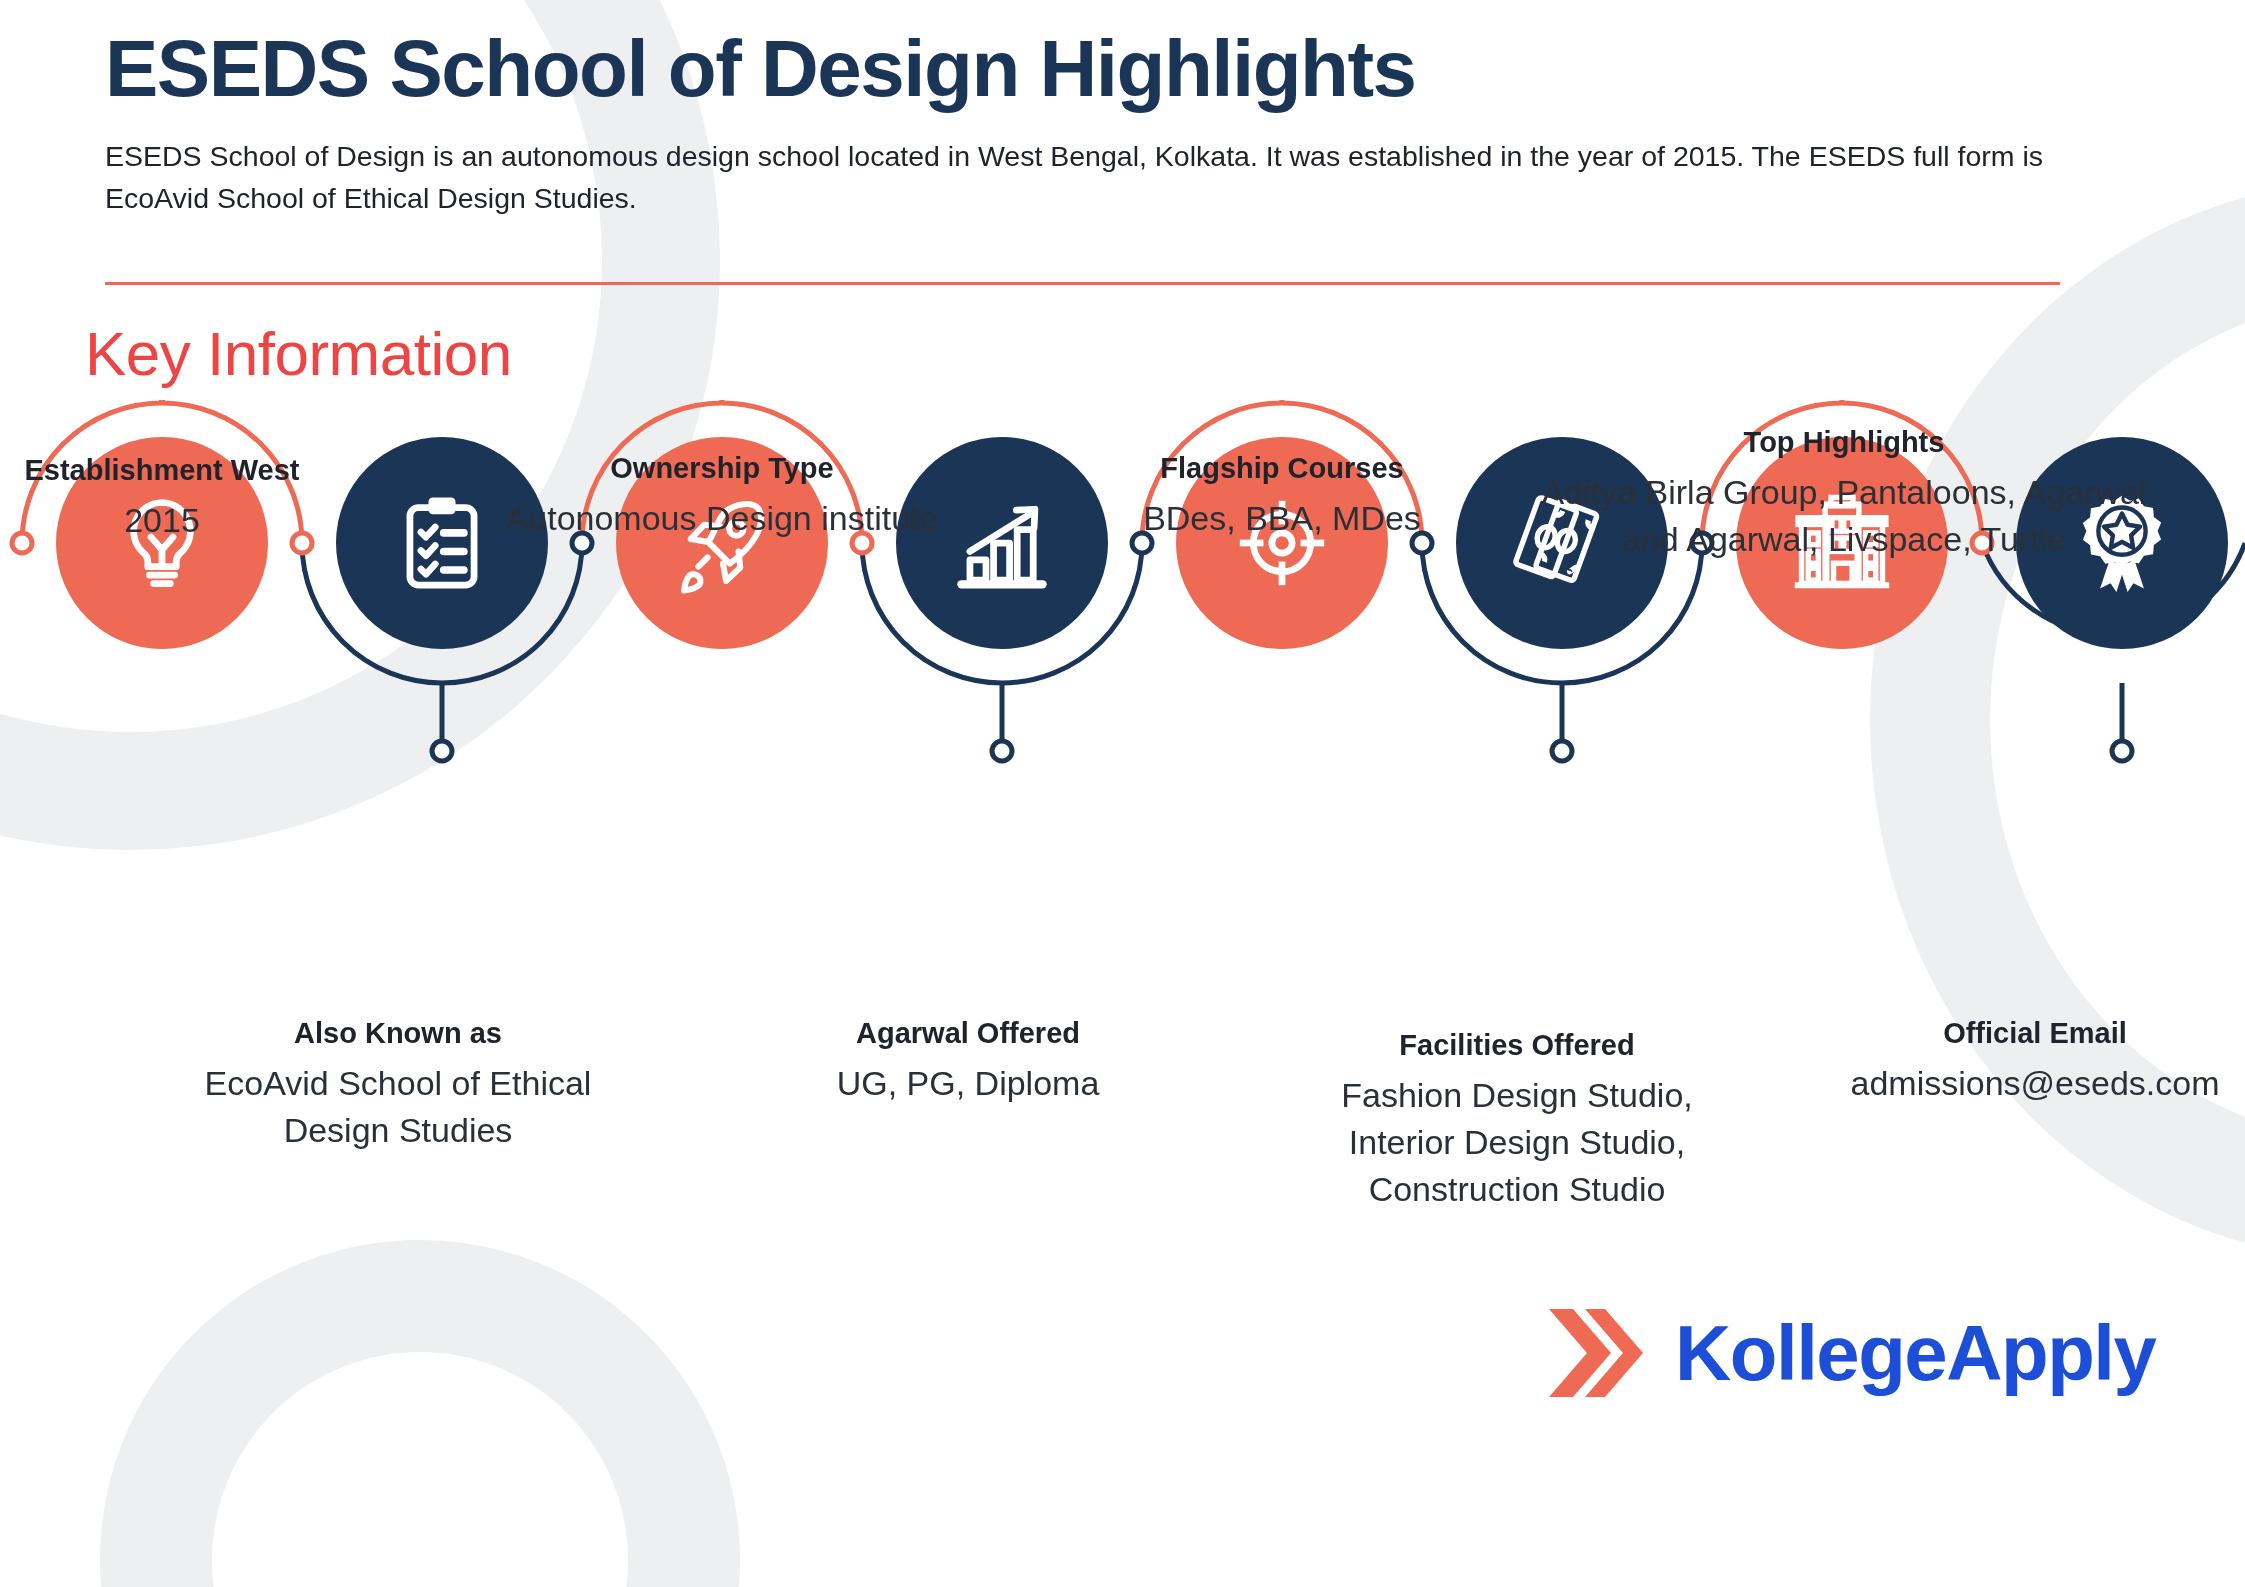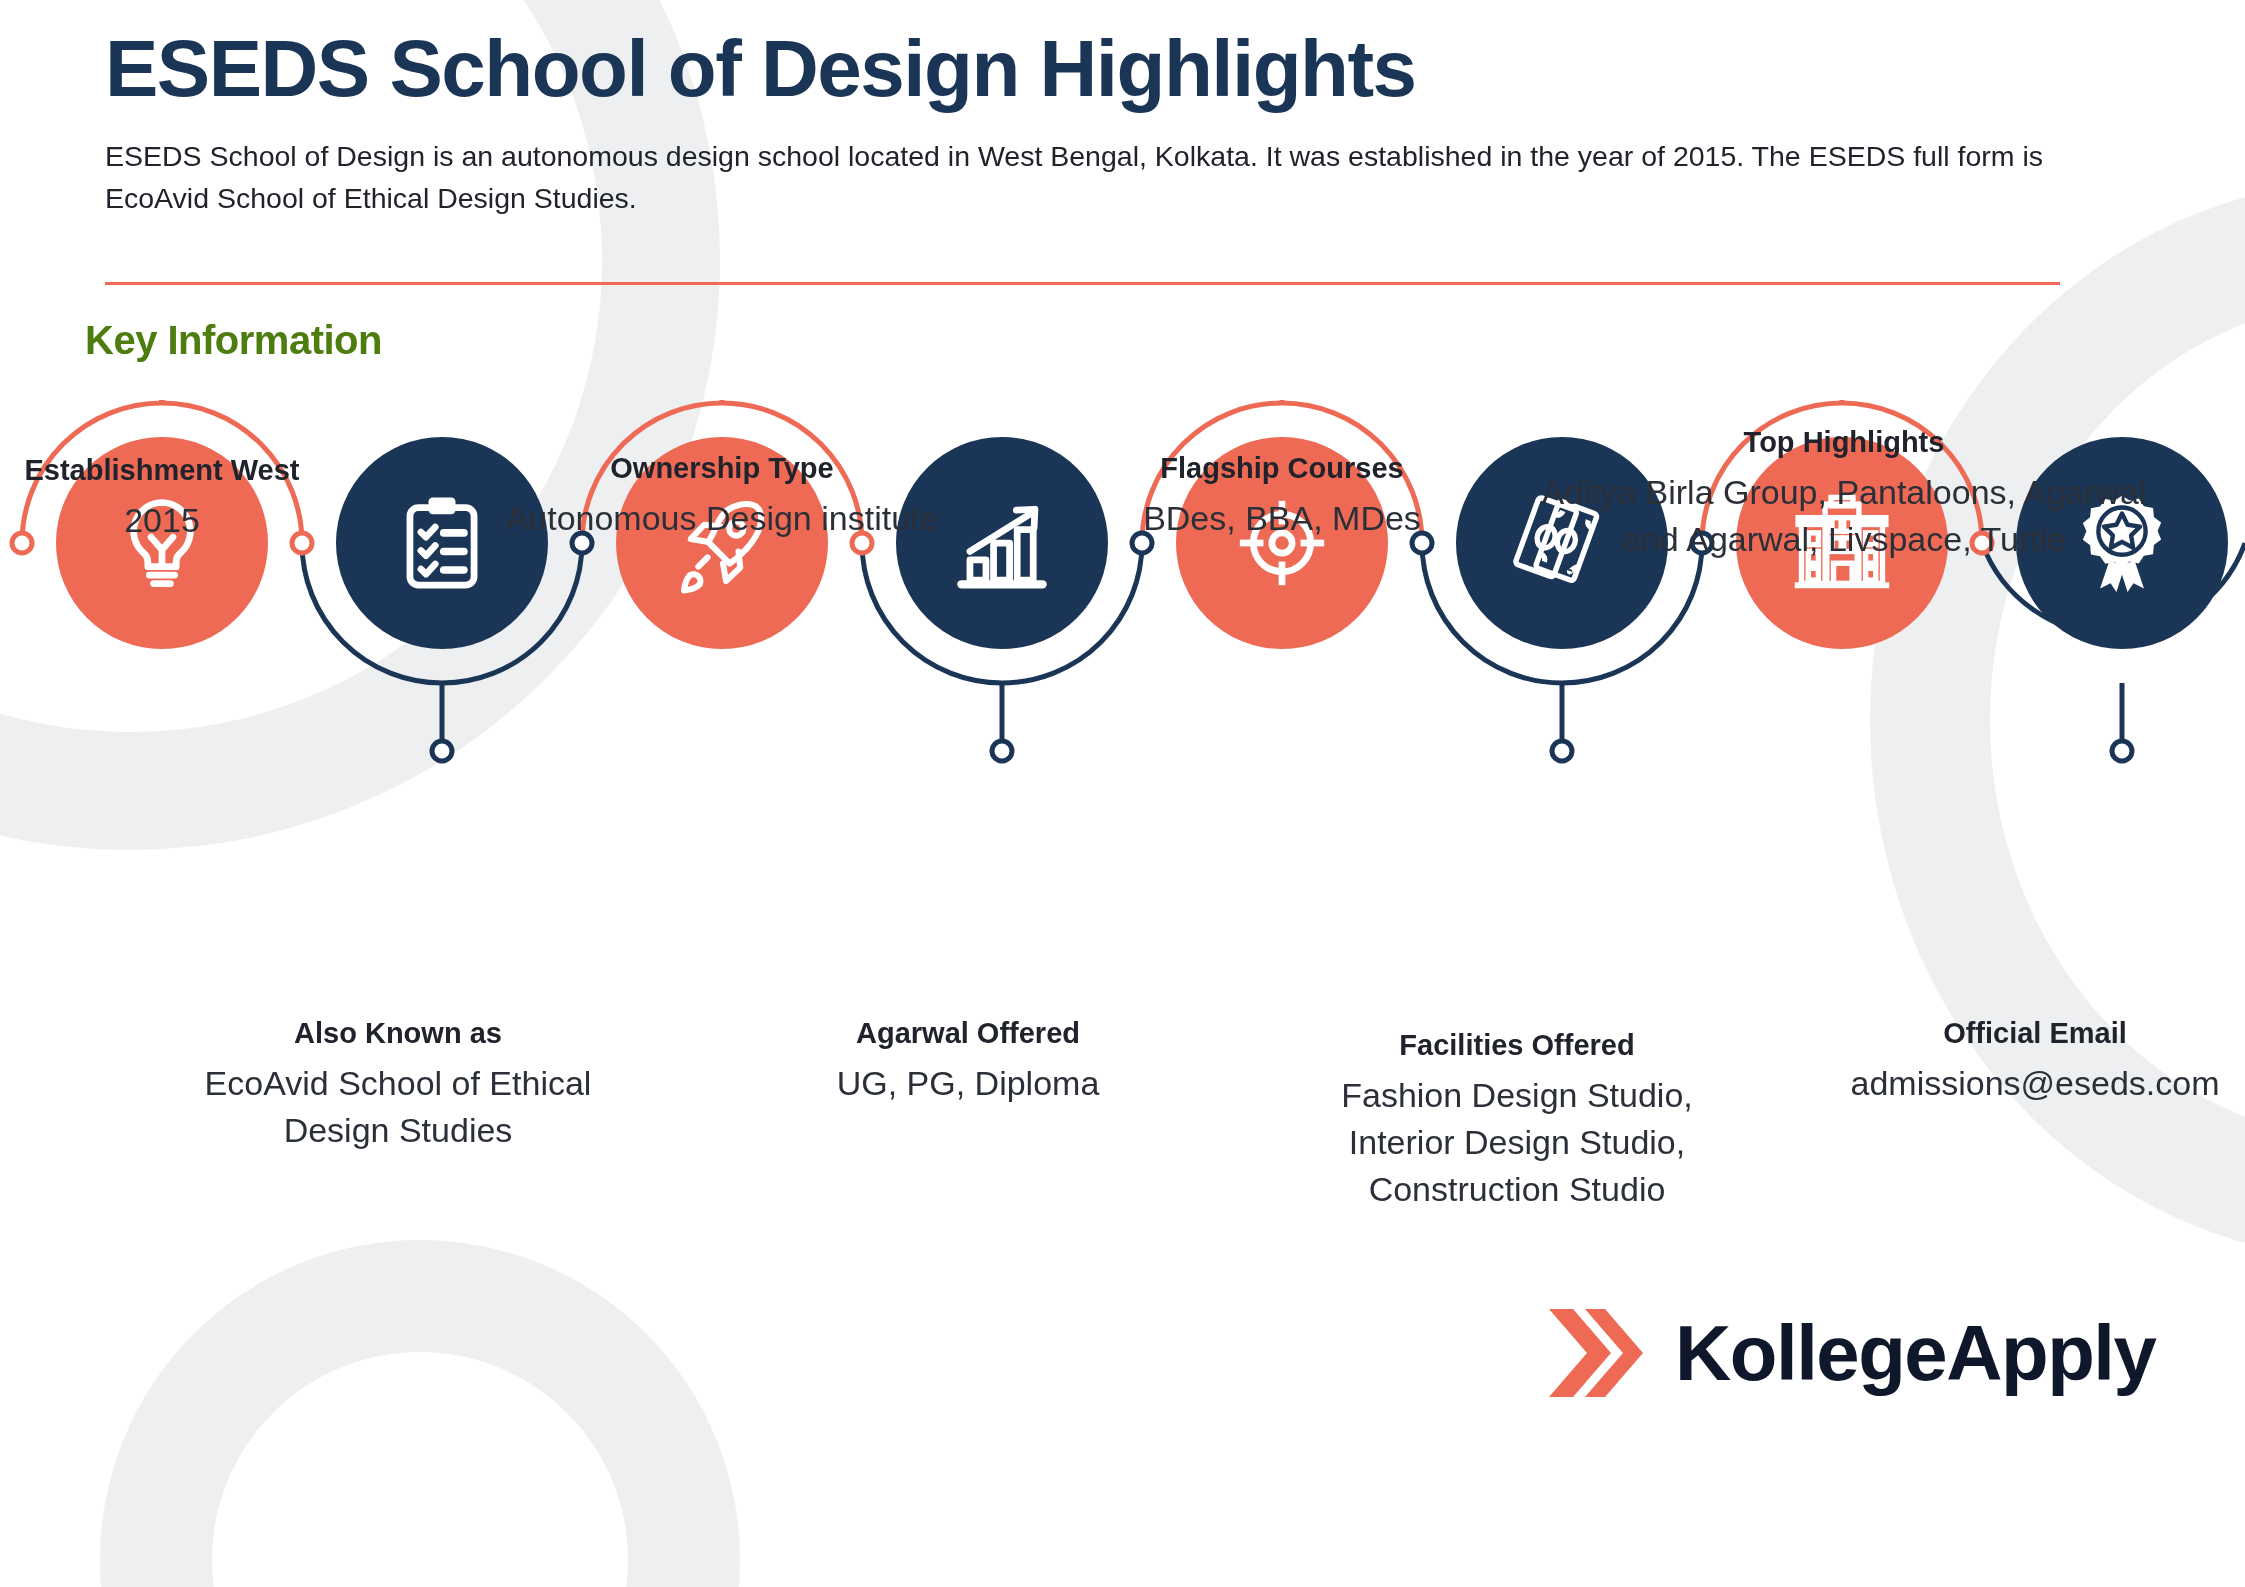--- a/index.html
+++ b/index.html
@@ -66,23 +66,23 @@
   #rule {
     position: absolute;
     left: 105px; top: 282px;
     width: 1955px; height: 3px;
     background: #ee6a55;
     z-index: 5;
   }
   #section-title {
     position: absolute;
     left: 85px; top: 318px;
-    font-size: 40px;
-    font-weight: 700;
-    color: #4d7c0f;
+    font-size: 62px;
+    font-weight: 400;
+    color: #ef4444;
     letter-spacing: -0.5px;
     z-index: 5;
   }
 
   
   #timeline {
     position: absolute;
     left: 0; top: 400px;
     width: 2245px; height: 800px;
     z-index: 3;
@@ -125,21 +125,21 @@
   #logo {
     position: absolute;
     left: 1545px; top: 1305px;
     display: flex; align-items: center; gap: 22px;
     z-index: 6;
   }
   #logo-mark { width: 108px; height: 96px; display:block; }
   #logo-text {
     font-size: 78px;
     font-weight: 700;
-    color: #0f172a;
+    color: #1d4ed8;
     letter-spacing: -1.5px;
     line-height: 1;
   }
 </style>
 </head>
 <body>
 
 <div id="page">
 
   <div class="wm" id="wm-left"></div>

